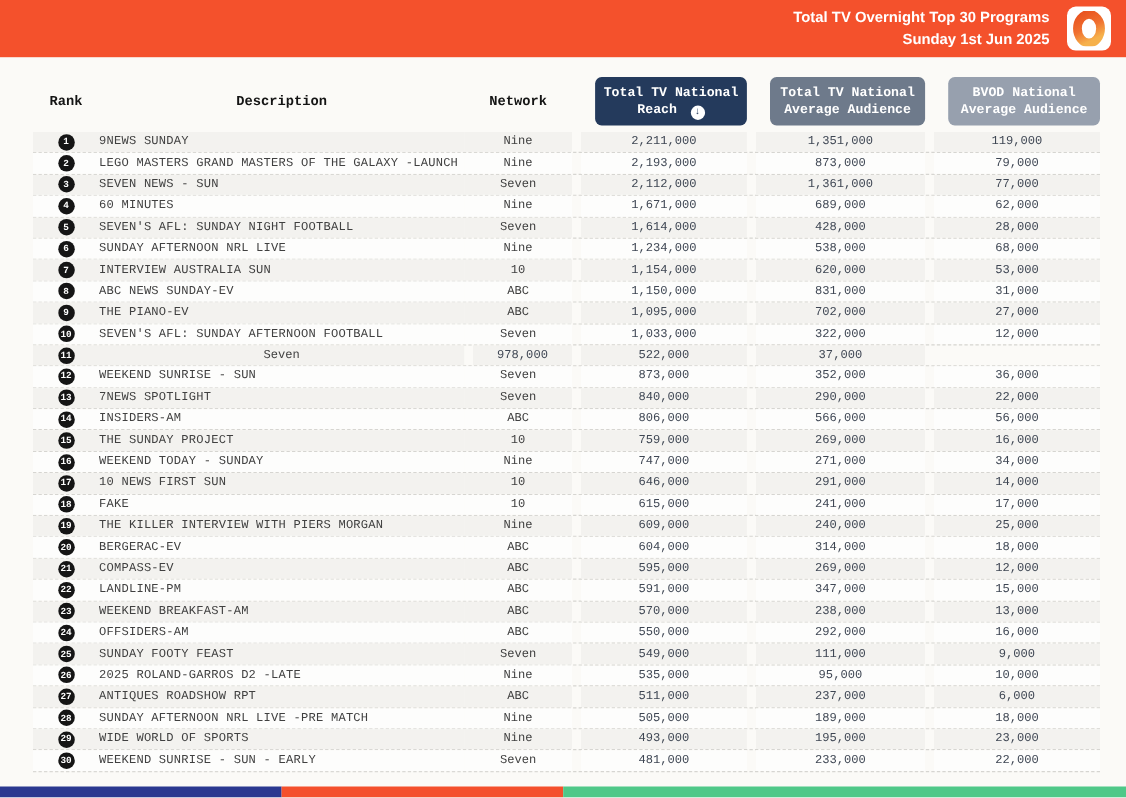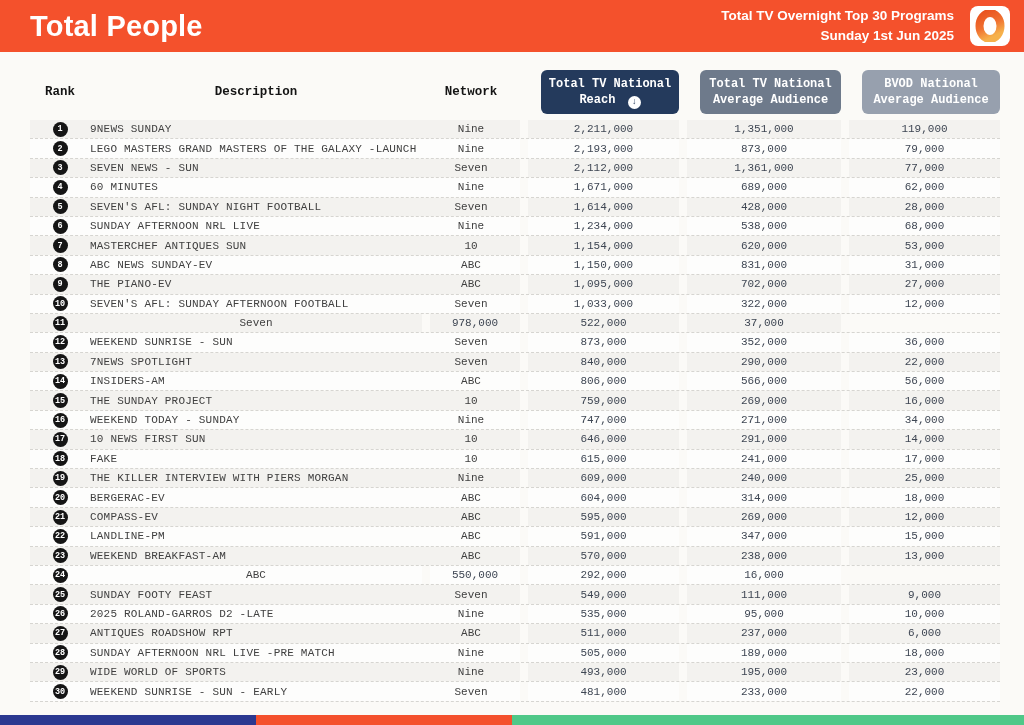--- a/index.html
+++ b/index.html
@@ -78,21 +78,20 @@
     position:absolute; bottom:0; left:0; width:100%; height:10px; display:flex;
   }
   .footerbar .seg1 { width:25%; height:100%; }
   .footerbar .seg2 { width:25%; height:100%; }
   .footerbar .seg3 { width:50%; height:100%; }
 </style>
 </head>
 <body>
 
 <div class="topbar" style="background: rgb(244, 81, 44);">
-  <div class="title">Total People</div>
   <div class="right">
     <div class="subtitle">
       <div>Total TV Overnight Top 30 Programs</div>
       <div>Sunday 1st Jun 2025</div>
     </div>
     <div class="logo">
       <svg width="30" height="32" viewBox="0 0 30 32">
         <defs>
           <linearGradient id="og" x1="0" y1="0" x2="0.4" y2="1">
             <stop offset="0" stop-color="#E9521F"></stop>
@@ -264,21 +263,21 @@
     <div class="cell num">
       <span class="num-txt">68,000</span>
     </div>
   </div>
 
   <div class="grid-row t-row">
     <div class="cell rank">
       <span class="badge">7</span>
     </div>
     <div class="cell">
-      <span class="desc-txt">MASTERCHEF ANTIQUES SUN</span>
+      <span class="desc-txt">INTERVIEW AUSTRALIA SUN</span>
     </div>
     <div class="cell netw">
       <span class="net-txt">10</span>
     </div>
     <div class="cell num">
       <span class="num-txt">1,154,000</span>
     </div>
     <div class="cell num">
       <span class="num-txt">620,000</span>
     </div>
@@ -616,20 +615,23 @@
       <span class="num-txt">238,000</span>
     </div>
     <div class="cell num">
       <span class="num-txt">13,000</span>
     </div>
   </div>
 
   <div class="grid-row t-row">
     <div class="cell rank">
       <span class="badge">24</span>
+    </div>
+    <div class="cell">
+      <span class="desc-txt">OFFSIDERS-AM</span>
     </div>
     <div class="cell netw">
       <span class="net-txt">ABC</span>
     </div>
     <div class="cell num">
       <span class="num-txt">550,000</span>
     </div>
     <div class="cell num">
       <span class="num-txt">292,000</span>
     </div>

